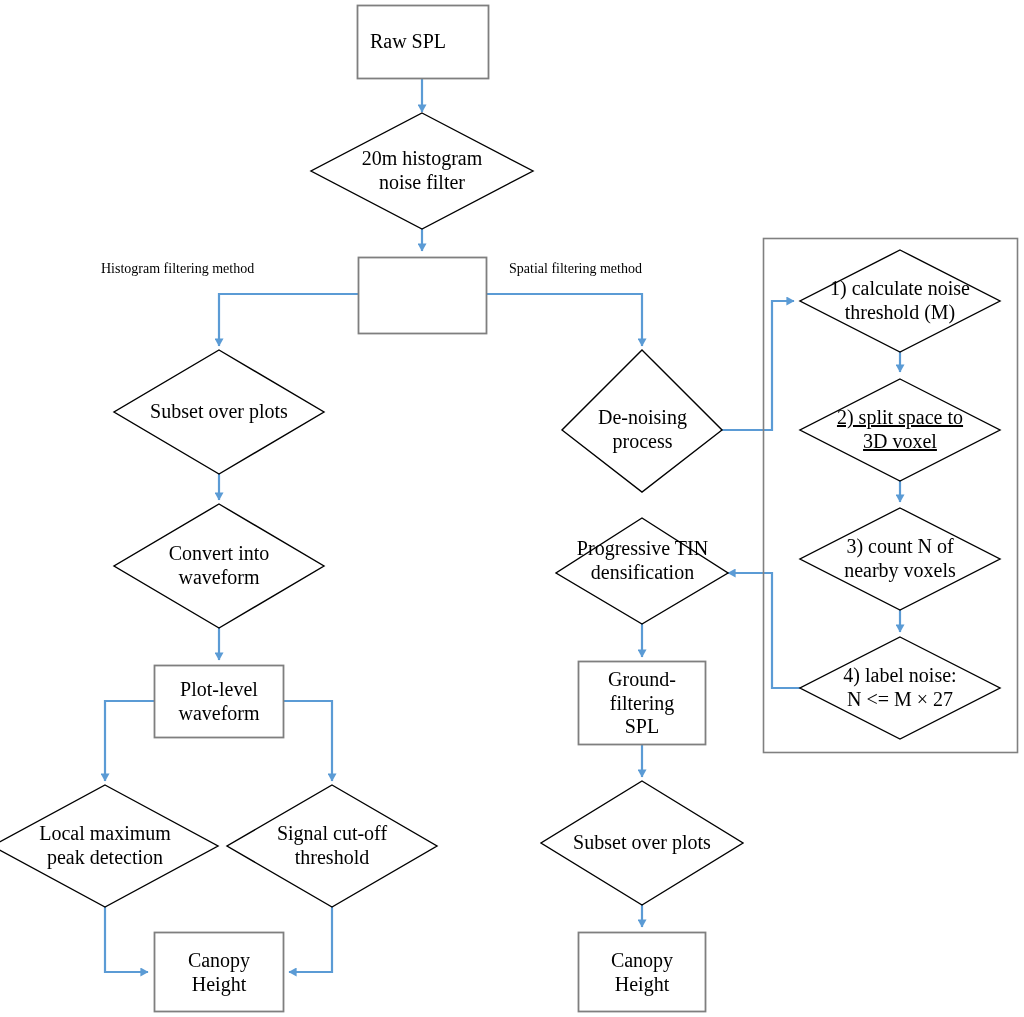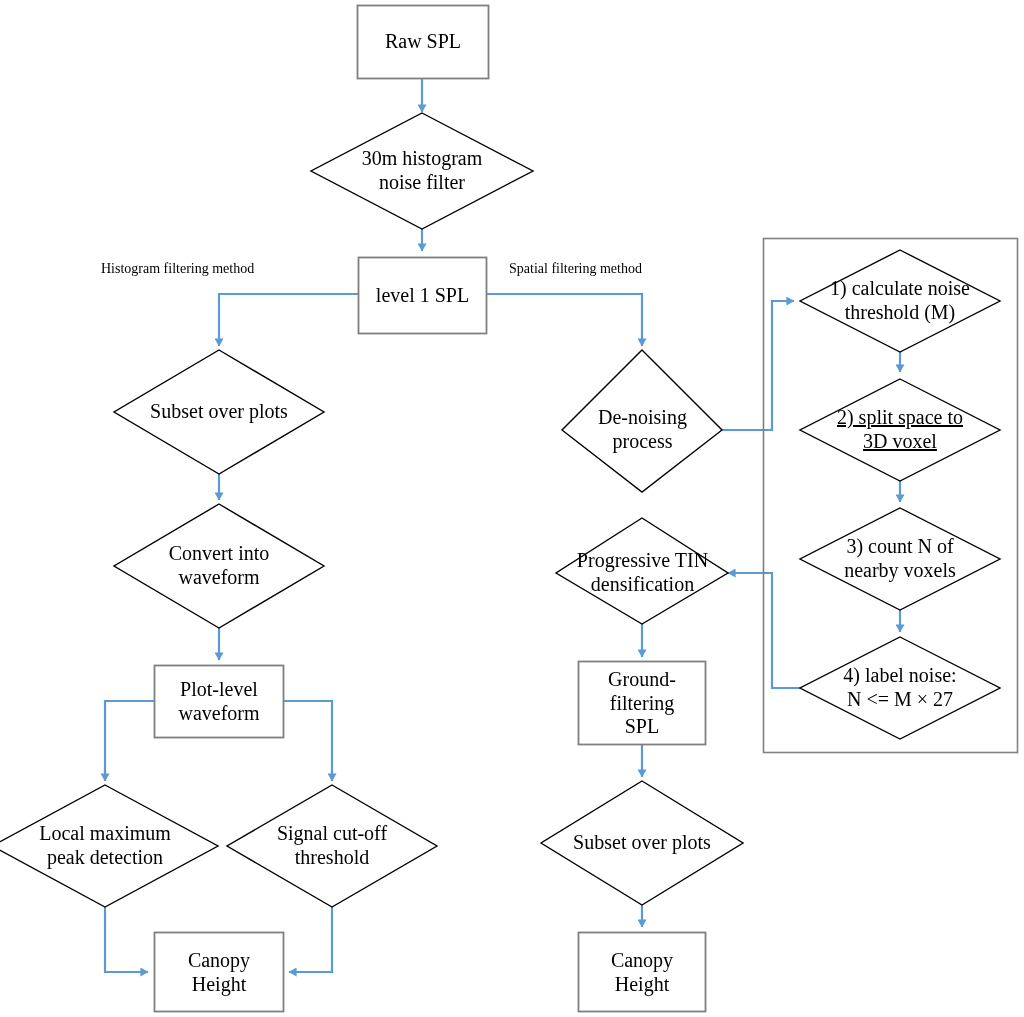--- a/index.html
+++ b/index.html
@@ -139,26 +139,25 @@
       <polygon points="900,508 1000,559 900,610 800,559" stroke="#000000" stroke-width="1.4"></polygon>
 
       <polygon points="900,637 1000,688 900,739 800,688" stroke="#000000" stroke-width="1.4"></polygon>
     </g>
   </svg>
 
   <div class="free-label" style="left:101px; top:261px;">Histogram filtering method</div>
 
   <div class="free-label" style="left:509px; top:261px;">Spatial filtering method</div>
 
-  <div class="node-label" style="left:357px; top:5px; width:132px; height:74px;">Raw SPL</div>
-
-  <div class="node-label" style="left:322px; top:142px; width:200px; height:58px;">30m histogram
+  <div class="node-label" style="left:342px; top:5px; width:132px; height:74px;">Raw SPL</div>
+
+  <div class="node-label" style="left:322px; top:142px; width:200px; height:58px;">20m histogram
 noise filter</div>
 
-  <div class="node-label" style="left:358px; top:258px; width:129px; height:76px;">level 1 SPL</div>
 
   <div class="node-label" style="left:114px; top:397px; width:210px; height:30px;">Subset over plots</div>
 
   <div class="node-label" style="left:119px; top:537px; width:200px; height:58px;">Convert into
 waveform</div>
 
   <div class="node-label" style="left:154px; top:666px; width:130px; height:72px;">Plot-level
 waveform</div>
 
   <div class="node-label" style="left:5px; top:817px; width:200px; height:58px;">Local maximum
@@ -166,21 +165,21 @@
 
   <div class="node-label" style="left:237px; top:817px; width:190px; height:58px;">Signal cut-off
 threshold</div>
 
   <div class="node-label" style="left:154px; top:933px; width:130px; height:79px;">Canopy
 Height</div>
 
   <div class="node-label" style="left:562px; top:401px; width:161px; height:58px;">De-noising
 process</div>
 
-  <div class="node-label" style="left:548px; top:544px; width:189px; height:58px;">Progressive TIN
+  <div class="node-label" style="left:548px; top:532px; width:189px; height:58px;">Progressive TIN
 densification</div>
 
   <div class="node-label" style="left:578px; top:662px; width:128px; height:83px;">Ground-
 filtering
 SPL</div>
 
   <div class="node-label" style="left:537px; top:828px; width:210px; height:30px;">Subset over plots</div>
 
   <div class="node-label" style="left:578px; top:933px; width:128px; height:79px;">Canopy
 Height</div>

